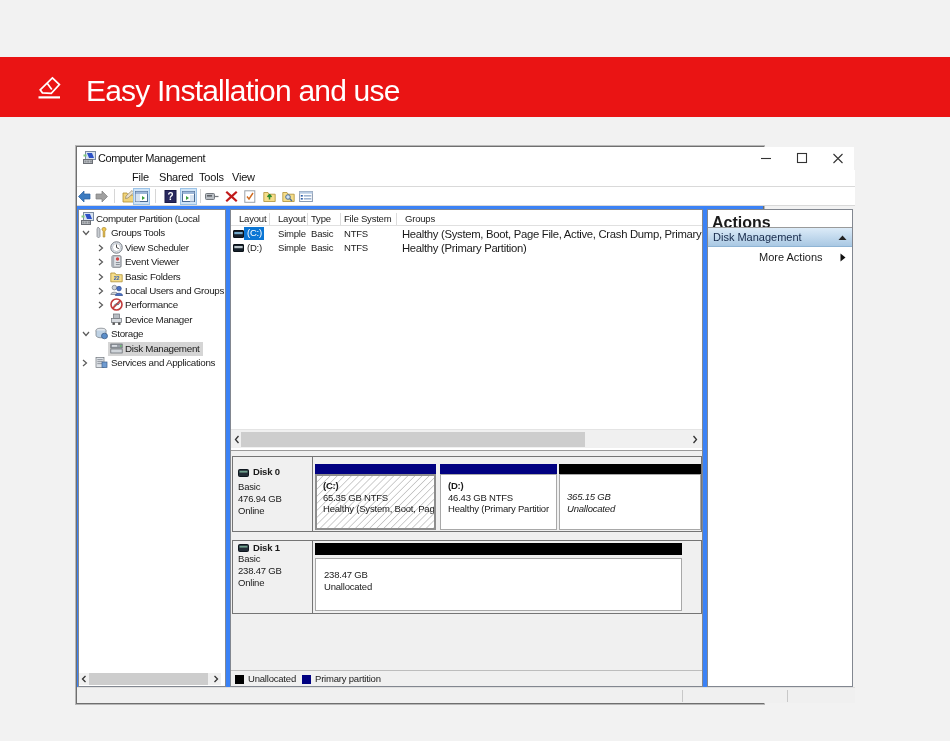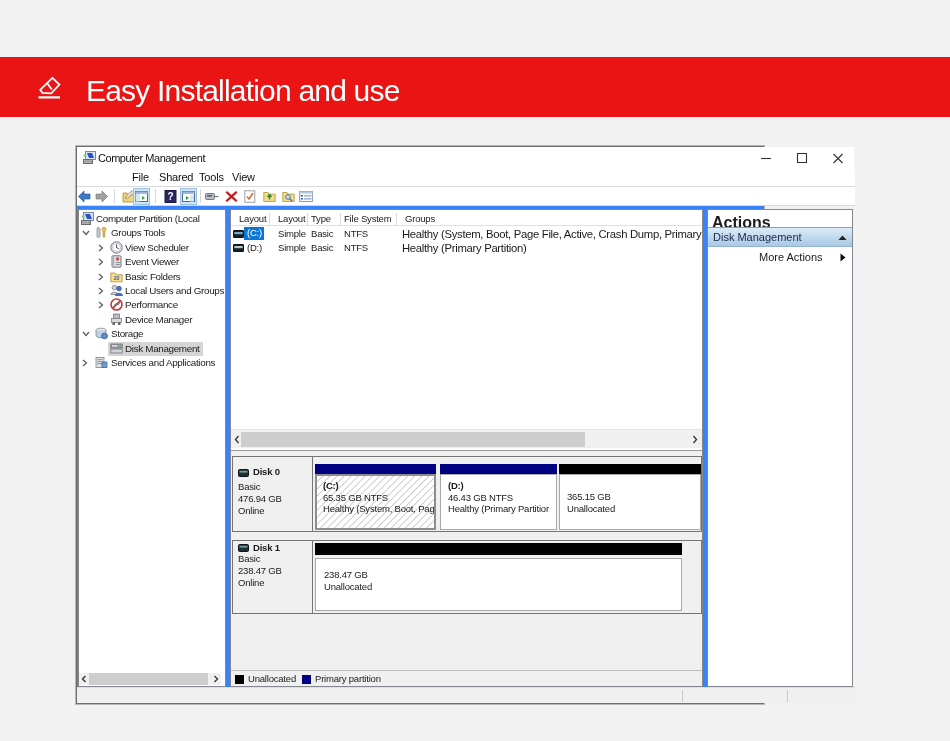--- a/index.html
+++ b/index.html
@@ -358,21 +358,21 @@
           </div>
         </div>
         <div class="part" style="left:207px;top:7px;width:117px;height:66px;">
           <div class="pbar" style="height:10px;background:#010181;"></div>
           <div class="pbody" style="top:10px;height:56px;padding:5px 0 0 7px;">
             <b>(D:)</b><br>46.43 GB NTFS<br>Healthy (Primary Partitior
           </div>
         </div>
         <div class="part" style="left:326px;top:7px;width:142px;height:66px;">
           <div class="pbar" style="height:10px;background:#000;"></div>
-          <div class="pbody" style="top:10px;height:56px;padding:16px 0 5px 7px;">
+          <div class="pbody" style="top:10px;height:56px;padding:16px 0 5px 7px;font-style:italic;">
             365.15 GB<br>Unallocated
           </div>
         </div>
       </div>
 
       <div class="diskbox" style="left:1px;top:89px;width:470px;height:74px;">
         <div class="dlbl" style="padding:3px 0 0 5px;">
           <svg style="position:absolute;left:5px;top:3px" width="11" height="8" viewBox="0 0 11 8">
               <rect x="0.5" y="0.5" width="10" height="7" rx="1" fill="#222c36" stroke="#0e161e"></rect>
               <rect x="1.5" y="1.8" width="8" height="1.8" fill="#6fa08c"></rect>

